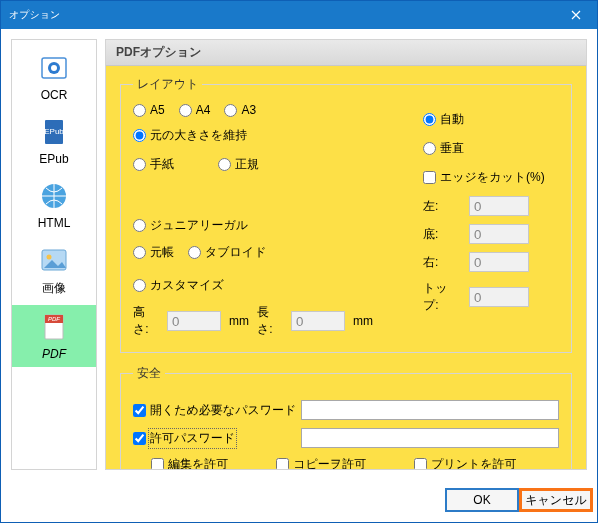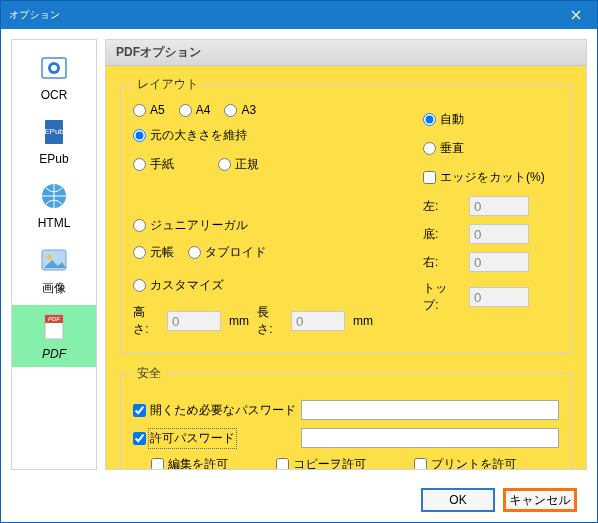--- a/index.html
+++ b/index.html
@@ -28,21 +28,21 @@
 .right-col .radio { margin-bottom: 12px; }
 .margin-row { display: flex; align-items: center; gap: 6px; margin-bottom: 8px; }
 .margin-row label { width: 40px; text-align: left; }
 .margin-row input { width: 60px; height: 20px; border: 1px solid #c8c8c8; background: #f1f1f1; color: #888; padding: 0 4px; }
 .dim-row { display: flex; align-items: center; gap: 8px; margin-top: 10px; }
 .dim-row input { width: 54px; height: 20px; border: 1px solid #c8c8c8; background: #f1f1f1; color: #888; padding: 0 4px; }
 .sec-row { display: flex; align-items: center; gap: 8px; margin: 8px 0; }
 .sec-row .check { width: 160px; }
 .sec-row input[type=text], .sec-row input[type=password] { flex: 1; height: 20px; border: 1px solid #a8a8a8; padding: 0 4px; }
 .perm-row { display: flex; gap: 48px; margin-top: 8px; padding-left: 18px; }
-.footer { position: absolute; bottom: 10px; right: 20px; display: flex; gap: 8px; }
+.footer { position: absolute; bottom: 10px; right: 4px; display: flex; gap: 0; }
 .btn { min-width: 74px; height: 24px; border: 3px solid #f97316; background: #f6f6f6; cursor: pointer; font-size: 12px; }
 .btn.primary { border: 2px solid #2c7bc7; }
 .dotted { outline: 1px dotted #666; outline-offset: 1px; }
 </style>
 </head>
 <body>
 
 <div class="window">
   <div class="titlebar">
     <span class="titlebar-title">オプション</span>

